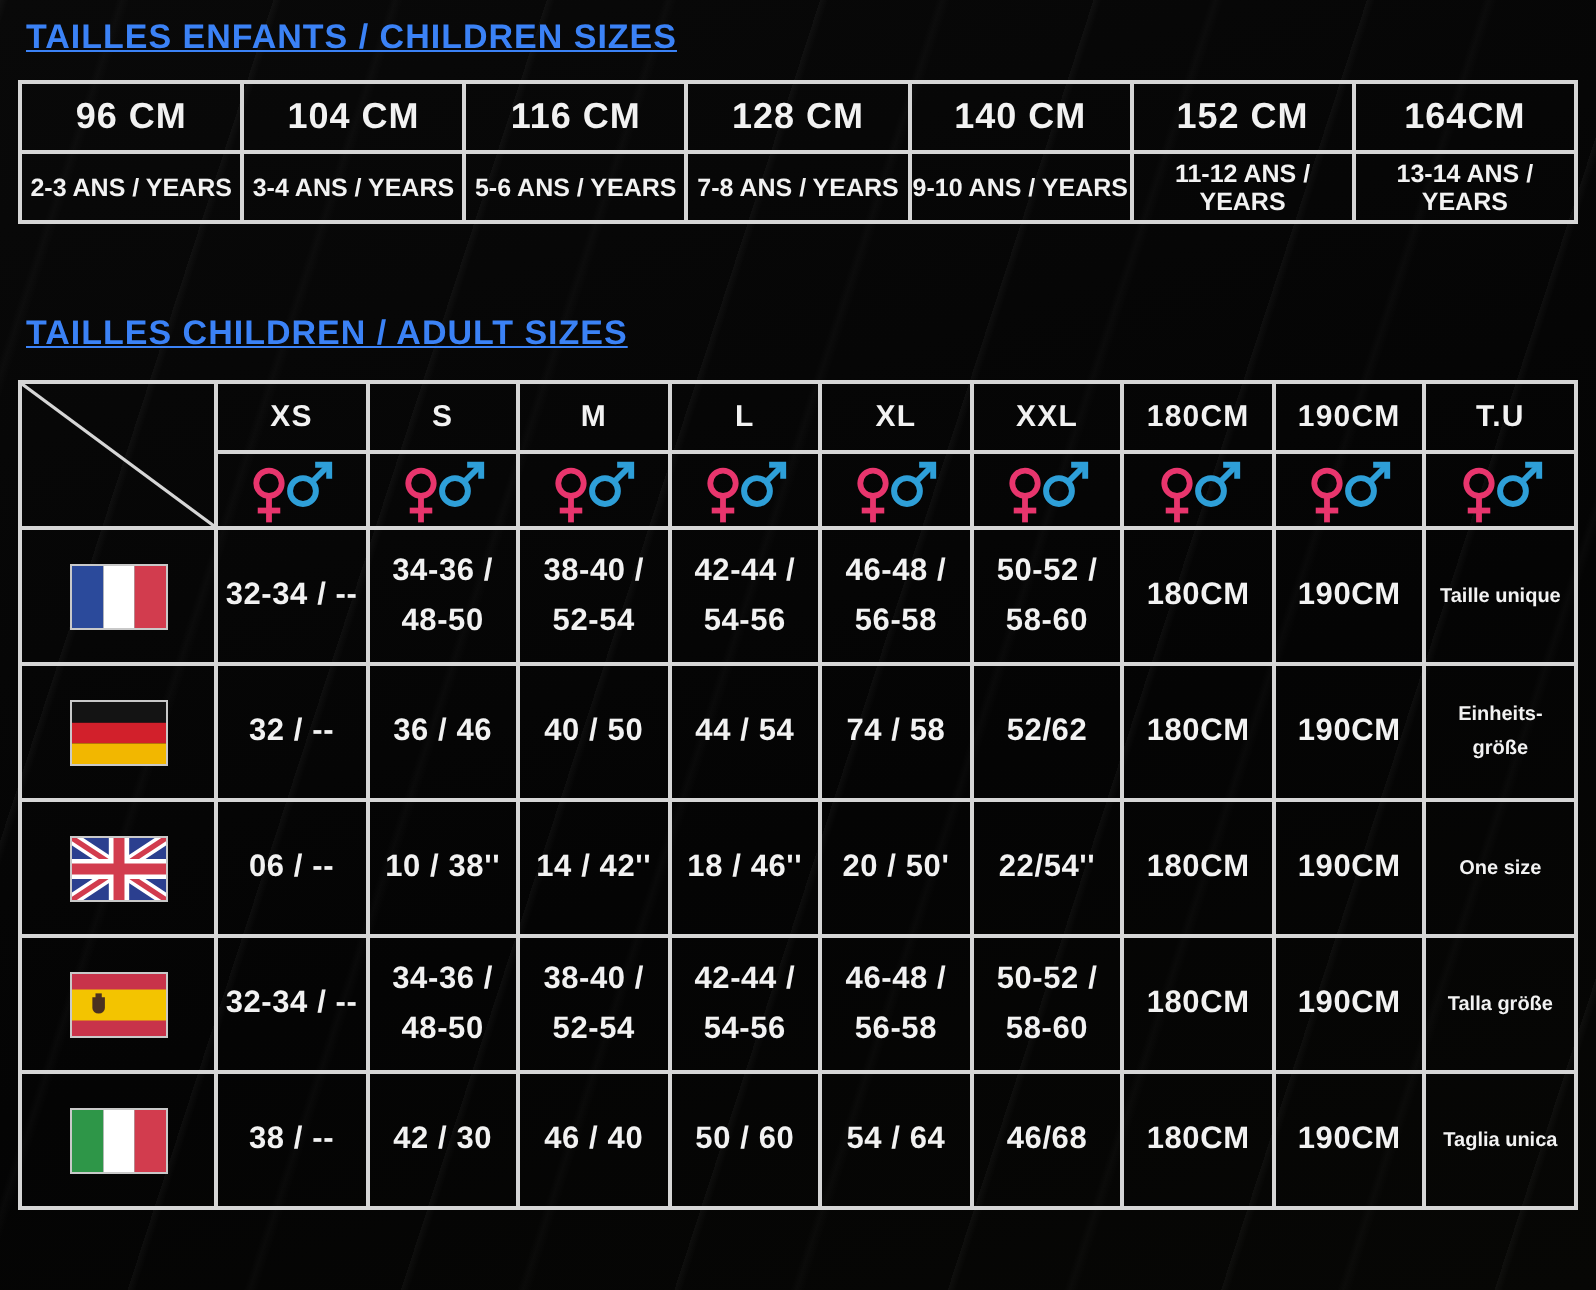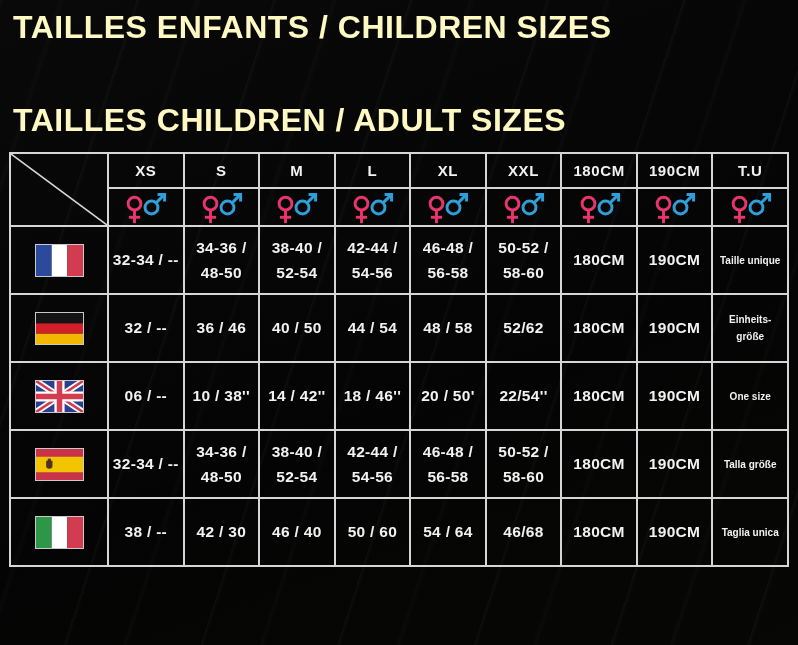--- a/index.html
+++ b/index.html
@@ -11,22 +11,22 @@
     color: #ffffff;
     font-family: "Liberation Sans", "DejaVu Sans", sans-serif;
     background-color: #050505;
     background-image:
       repeating-linear-gradient(108deg,
         rgba(255,255,255,0.035) 0px, transparent 4px, transparent 55px,
         rgba(255,255,255,0.02) 58px, transparent 62px, transparent 130px),
       linear-gradient(160deg, #090909 0%, #040404 60%, #070705 100%);
   }
   h1 {
-    font-size: 32px; font-weight: bold; letter-spacing: 0.5px;
-    margin: 0; color: #fef9c3;
+    font-size: 17px; font-weight: bold; letter-spacing: 0.5px;
+    margin: 0; color: #3b82f6; text-decoration: underline;
   }
   .title-children { margin: 2px 0 11px 4px; }
   .title-adults  { margin: 45px 0 13px 4px; }
 
   table { border-collapse: collapse; table-layout: fixed; width: 780px; }
   td {
     border: 2px solid #d6d6d6;
     text-align: center; vertical-align: middle;
     font-weight: bold; color: #f2f2f2;
     padding: 0; overflow: hidden;
@@ -58,20 +58,38 @@
   .gender .venus { width: 21px; height: 30px; margin-top: 4px; }
   .gender .mars  { width: 24px; height: 24px; margin-left: -2px; margin-top: 1px; }
 </style>
 </head>
 <body>
 
 <h1 class="title-children">TAILLES ENFANTS / CHILDREN SIZES</h1>
 
 <table class="children-table">
   <tbody>
+      <tr>
+        <td class="c-size">96 CM</td>
+        <td class="c-size">104 CM</td>
+        <td class="c-size">116 CM</td>
+        <td class="c-size">128 CM</td>
+        <td class="c-size">140 CM</td>
+        <td class="c-size">152 CM</td>
+        <td class="c-size">164CM</td>
+      </tr>
+      <tr>
+        <td class="c-age">2-3 ANS / YEARS</td>
+        <td class="c-age">3-4 ANS / YEARS</td>
+        <td class="c-age">5-6 ANS / YEARS</td>
+        <td class="c-age">7-8 ANS / YEARS</td>
+        <td class="c-age">9-10 ANS / YEARS</td>
+        <td class="c-age">11-12 ANS / YEARS</td>
+        <td class="c-age">13-14 ANS / YEARS</td>
+      </tr>
     </tbody>
 </table>
 
 <h1 class="title-adults">TAILLES CHILDREN / ADULT SIZES</h1>
 
 <table class="adult-table">
   <colgroup>
     <col style="width:98px">
     <col>
       <col>
@@ -234,21 +252,21 @@
       <tr>
         <td class="body-cell flag-cell"><span class="flag"><svg viewBox="0 0 60 40" preserveAspectRatio="none">
               <rect width="60" height="13.4" fill="#141414"></rect>
               <rect y="13.4" width="60" height="13.3" fill="#d2202b"></rect>
               <rect y="26.7" width="60" height="13.3" fill="#f2b700"></rect>
             </svg></span></td>
         <td class="body-cell">32 / --</td>
         <td class="body-cell">36 / 46</td>
         <td class="body-cell">40 / 50</td>
         <td class="body-cell">44 / 54</td>
-        <td class="body-cell">48 / 58</td>
+        <td class="body-cell">74 / 58</td>
         <td class="body-cell">52/62</td>
         <td class="body-cell">180CM</td>
         <td class="body-cell">190CM</td>
         <td class="body-cell small-cell">Einheits-
 größe</td>
       </tr>
       <tr>
         <td class="body-cell flag-cell"><span class="flag"><svg viewBox="0 0 60 40" preserveAspectRatio="none">
               <rect width="60" height="40" fill="#2b3f8f"></rect>
               <path d="M0,0 60,40 M60,0 0,40" stroke="#ffffff" stroke-width="8"></path>

